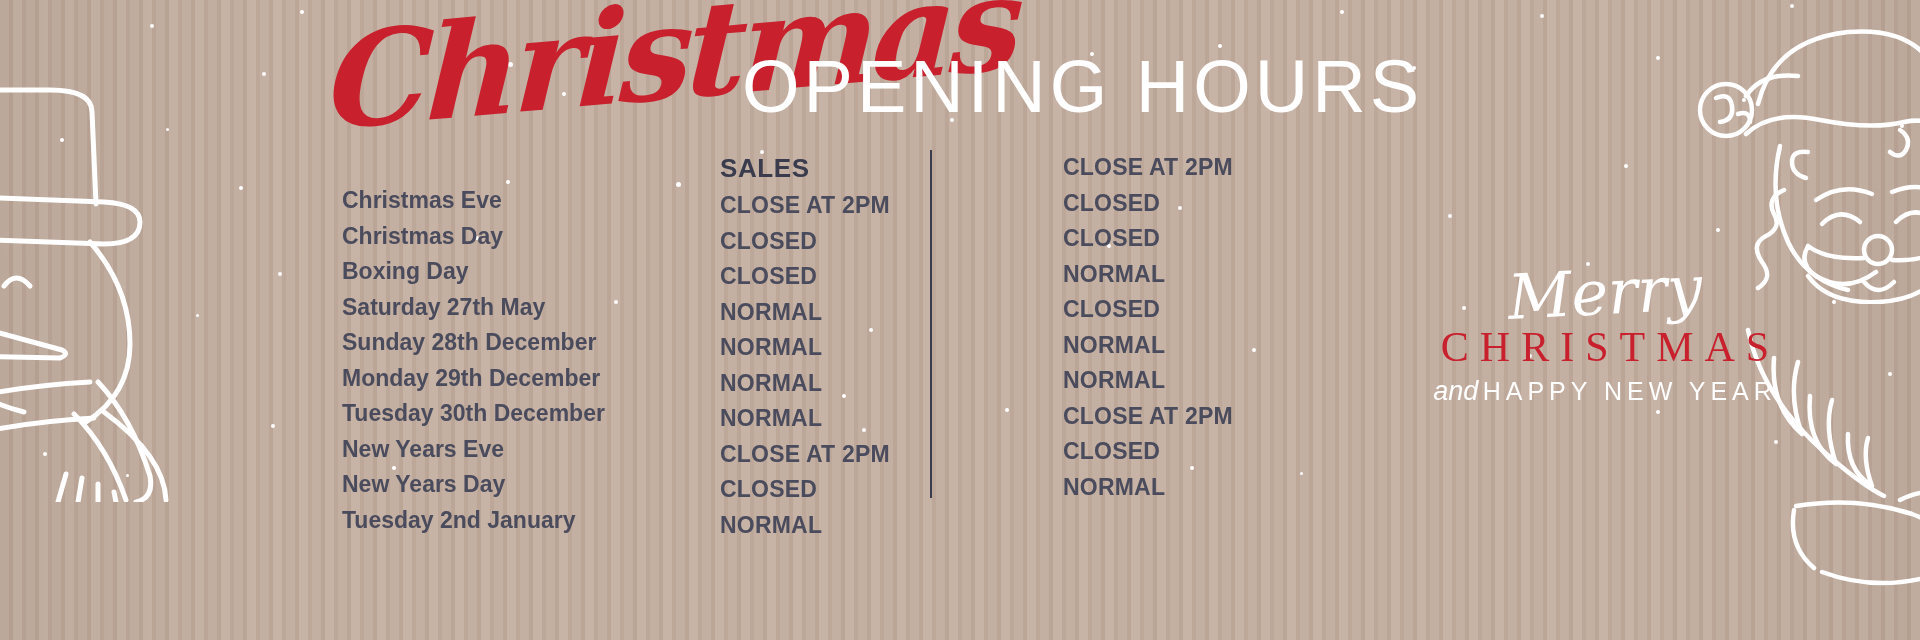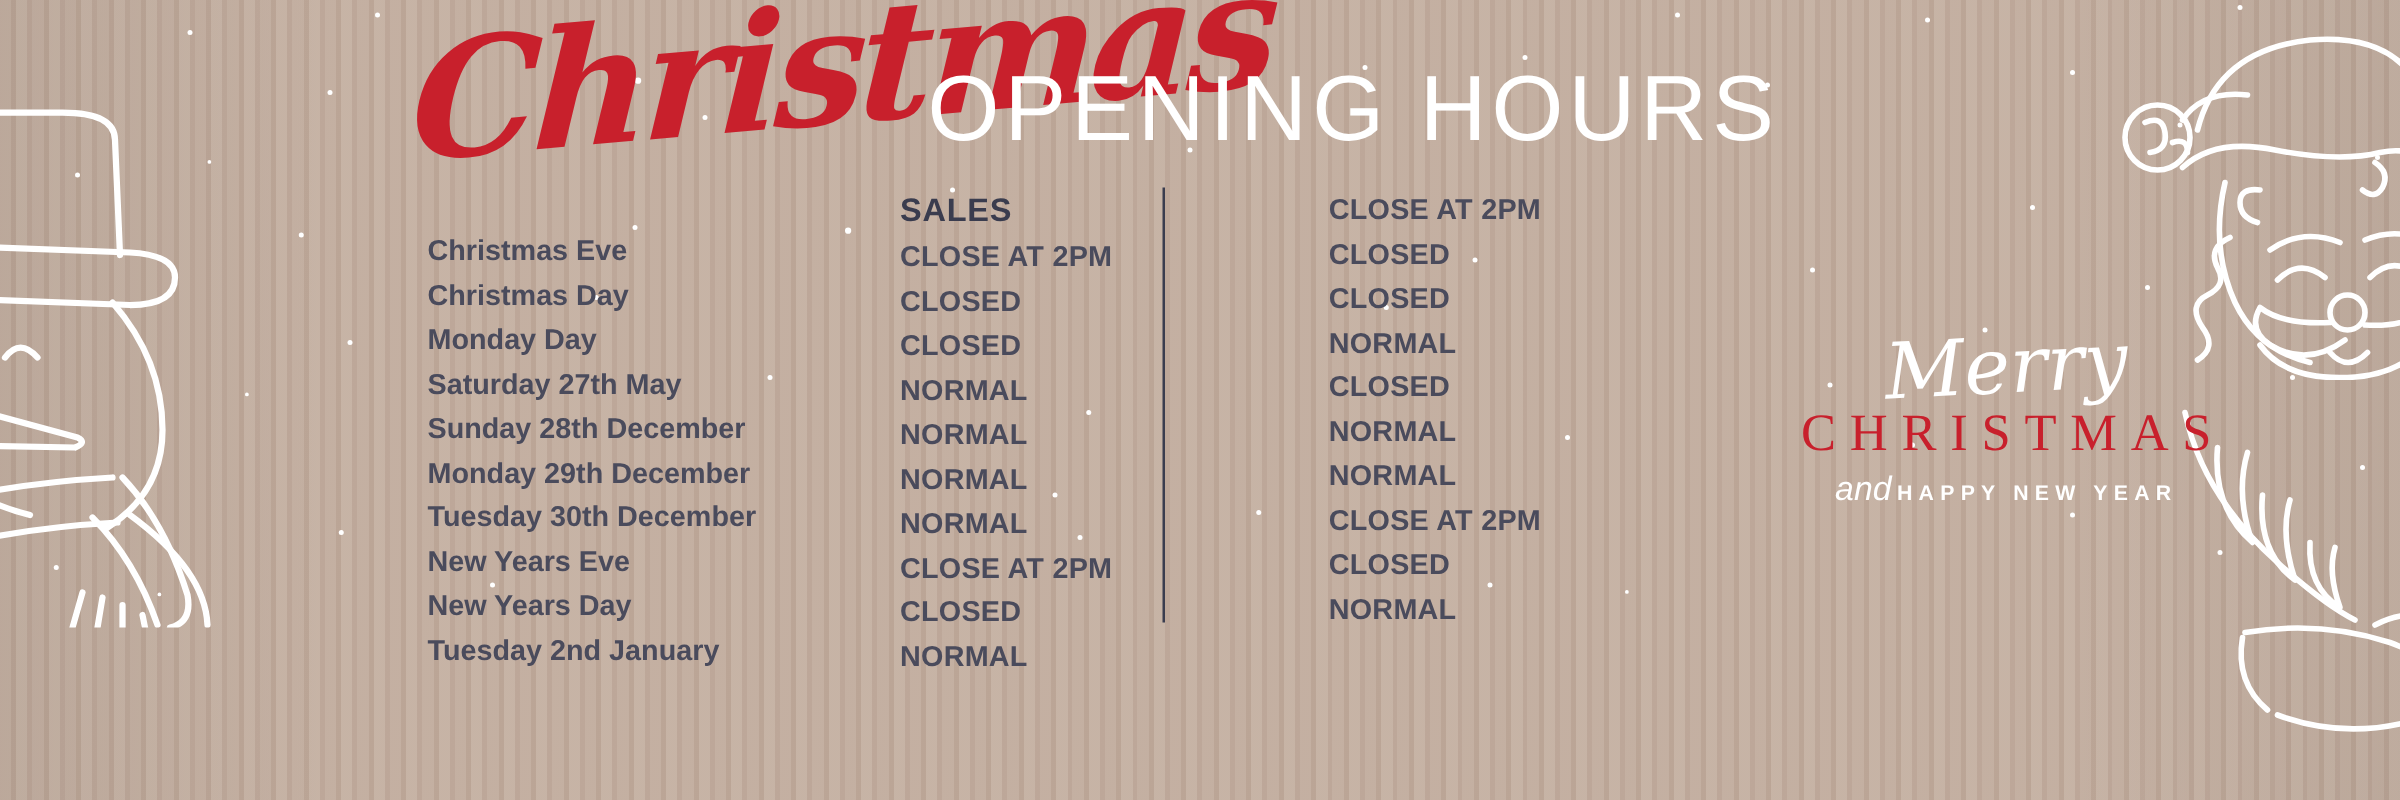--- a/index.html
+++ b/index.html
@@ -133,22 +133,22 @@
     color:#ffffff;
   }
   #mc-and{
     font-family:Liberation Sans, sans-serif;
     font-style:italic;
     font-size:27px;
     letter-spacing:0px;
   }
   #mc-hny{
     font-family:"Liberation Sans", sans-serif;
-    font-weight:700;
-    font-size:17px;
+    font-weight:400;
+    font-size:25px;
     letter-spacing:5px;
   }
   
   .art{ position:absolute; pointer-events:none; }
   #art-snowman{ left:-46px; top:82px; }
   #art-santa{   left:1688px; top:14px; }
   #art-reindeer{ left:1736px; top:300px; }
 </style>
 </head>
 <body>
@@ -287,21 +287,21 @@
   <div id="headline">
     <div id="script-christmas">Christmas</div>
     <div id="opening-hours">OPENING HOURS</div>
   </div>
 
   <div id="table">
 
     <div class="col" id="col-days">
       <div class="cell day">Christmas Eve</div>
       <div class="cell day">Christmas Day</div>
-      <div class="cell day">Monday Day</div>
+      <div class="cell day">Boxing Day</div>
       <div class="cell day">Saturday 27th May</div>
       <div class="cell day">Sunday 28th December</div>
       <div class="cell day">Monday 29th December</div>
       <div class="cell day">Tuesday 30th December</div>
       <div class="cell day">New Years Eve</div>
       <div class="cell day">New Years Day</div>
       <div class="cell day">Tuesday 2nd January</div>
     </div>
 
     <div class="col" id="col-sales">

